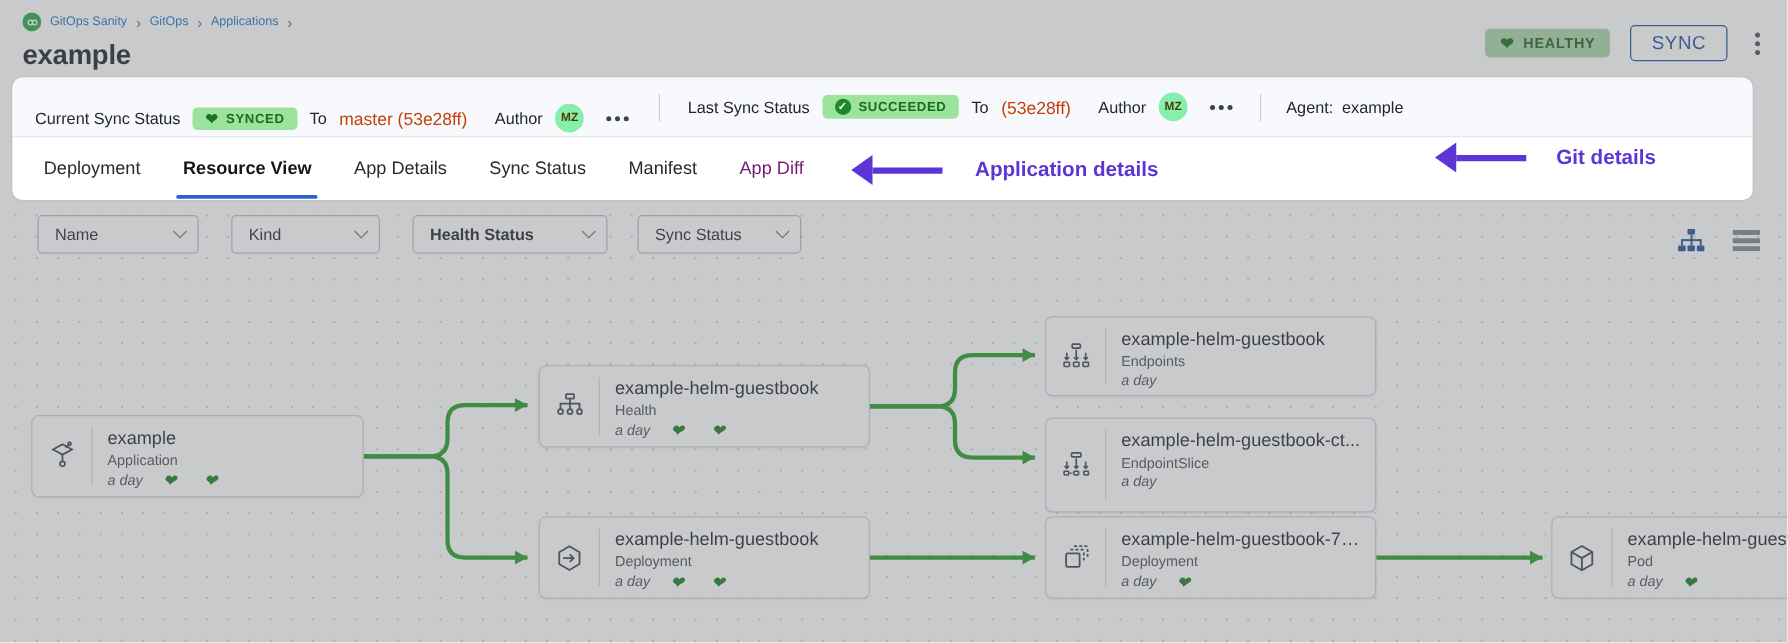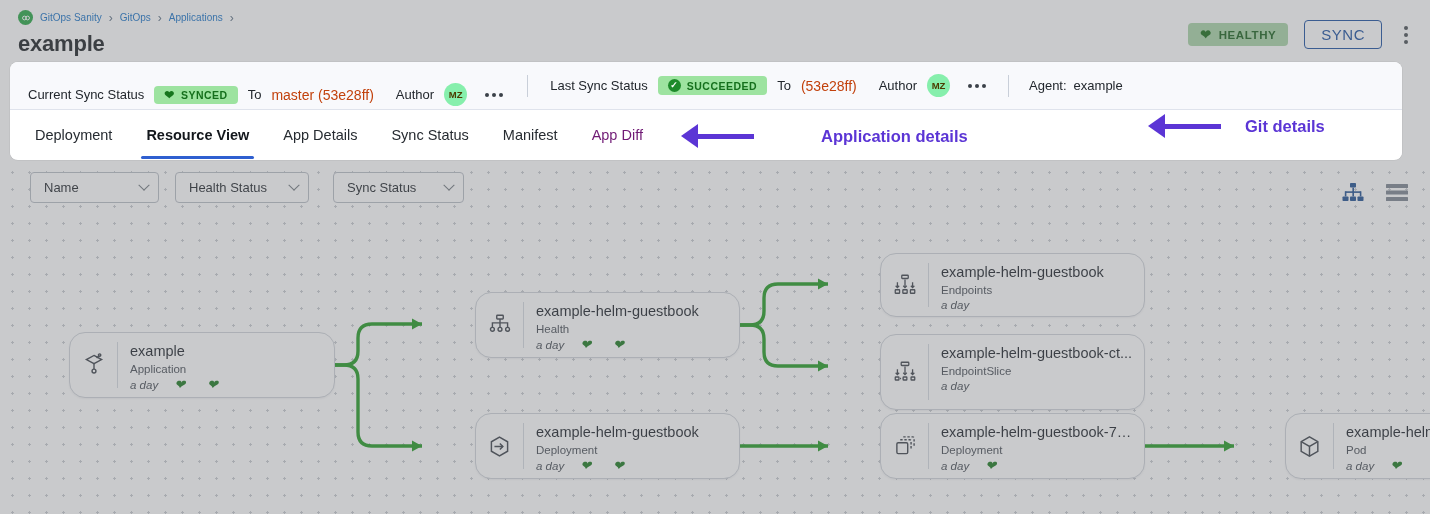--- a/index.html
+++ b/index.html
@@ -192,26 +192,25 @@
     position: absolute; right: 22px; top: 183px;
     display: flex; align-items: center; gap: 22px; z-index: 6;
   }
   .icon-btn { cursor: pointer; display:flex; align-items:center; }
 
   
   .node {
     position: absolute;
     background: #ffffff;
     border: 1px solid #d0d4da;
-    border-radius: 16px;
+    border-radius: 6px;
     box-shadow: 0 1px 2px rgba(16,24,40,0.06);
     display: flex; align-items: stretch;
     z-index: 4;
     overflow: hidden;
-    margin-left: 44px;
   }
   .node-icon {
     width: 47px; flex: 0 0 47px;
     display: flex; align-items: center; justify-content: center;
     color: #3c424a;
   }
   .node-sep { width: 1px; background: #d6dae0; margin: 9px 0; }
   .node-body { padding: 9px 10px 8px 12px; min-width: 0; flex: 1; }
   .node-title {
     font-size: 14.5px; color: #1b2027;
@@ -444,21 +443,25 @@
         <span class="heart">❤</span>
       </div>
     </div>
   </div>
 
   <div class="filterbar">
     <div class="filter-select" style="margin-left:26px; width:129px;">
       <span>Name</span>
       <span class="chev"></span>
     </div>
-    <div class="filter-select" style="margin-left:16px; width:134px;">
+    <div class="filter-select" style="margin-left:26px; width:119px;">
+      <span>Kind</span>
+      <span class="chev"></span>
+    </div>
+    <div class="filter-select" style="margin-left:26px; width:156px;font-weight:bold;">
       <span>Health Status</span>
       <span class="chev"></span>
     </div>
     <div class="filter-select" style="margin-left:24px; width:131px;">
       <span>Sync Status</span>
       <span class="chev"></span>
     </div>
   </div>
 
   <div class="view-toggles">
@@ -544,21 +547,21 @@
   </div>
 
   <div class="annot" style="left:1148px; top:74px;margin-top:40px;">
     <span class="arrow-left">
       <span class="head"></span>
         <span class="tail"></span>
     </span>
     <span class="annot-text" style="margin-left:24px;">Git details</span>
   </div>
 
-  <div class="annot" style="left:681px; top:124px;gap:41px;">
+  <div class="annot" style="left:681px; top:124px;">
     <span class="arrow-left">
       <span class="head"></span>
         <span class="tail"></span>
     </span>
     <span class="annot-text" style="margin-left:26px;">Application details</span>
   </div>
 
 </div>
 
 </body></html>

